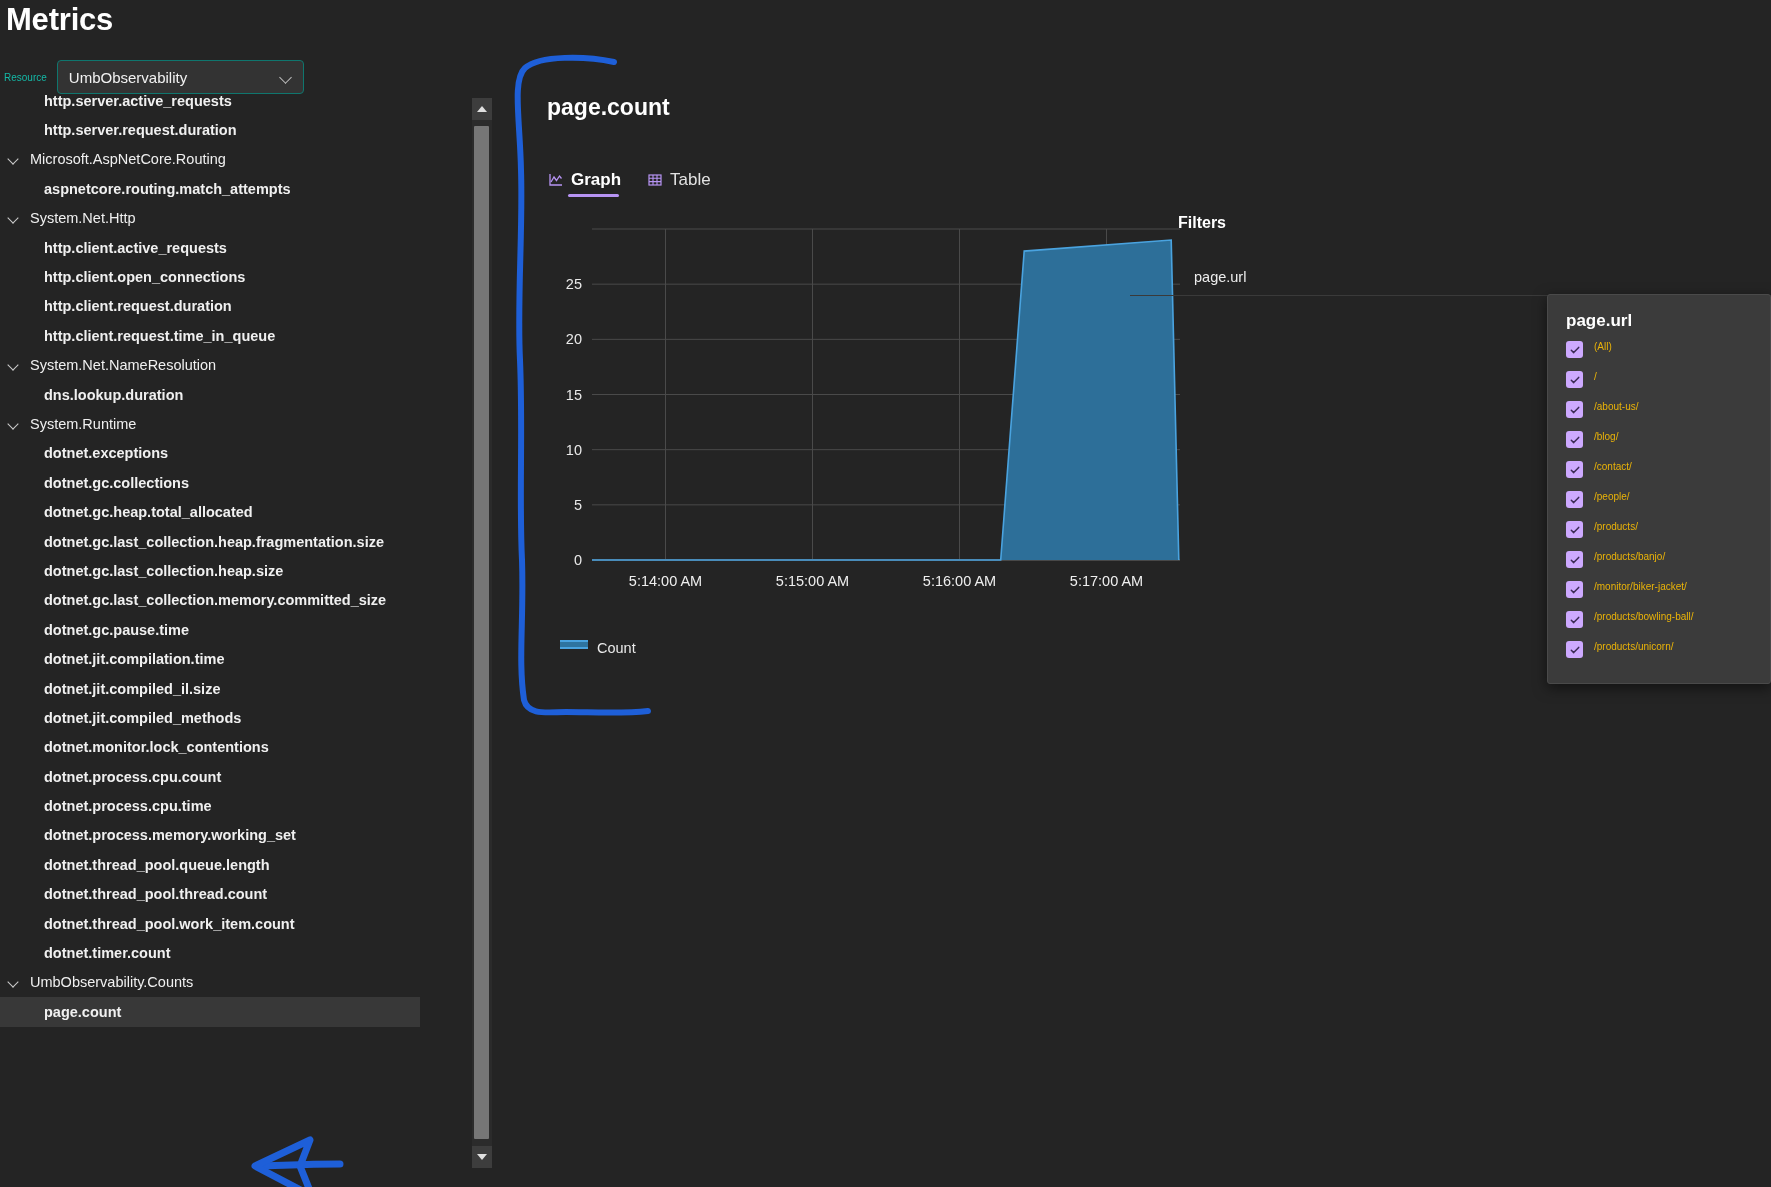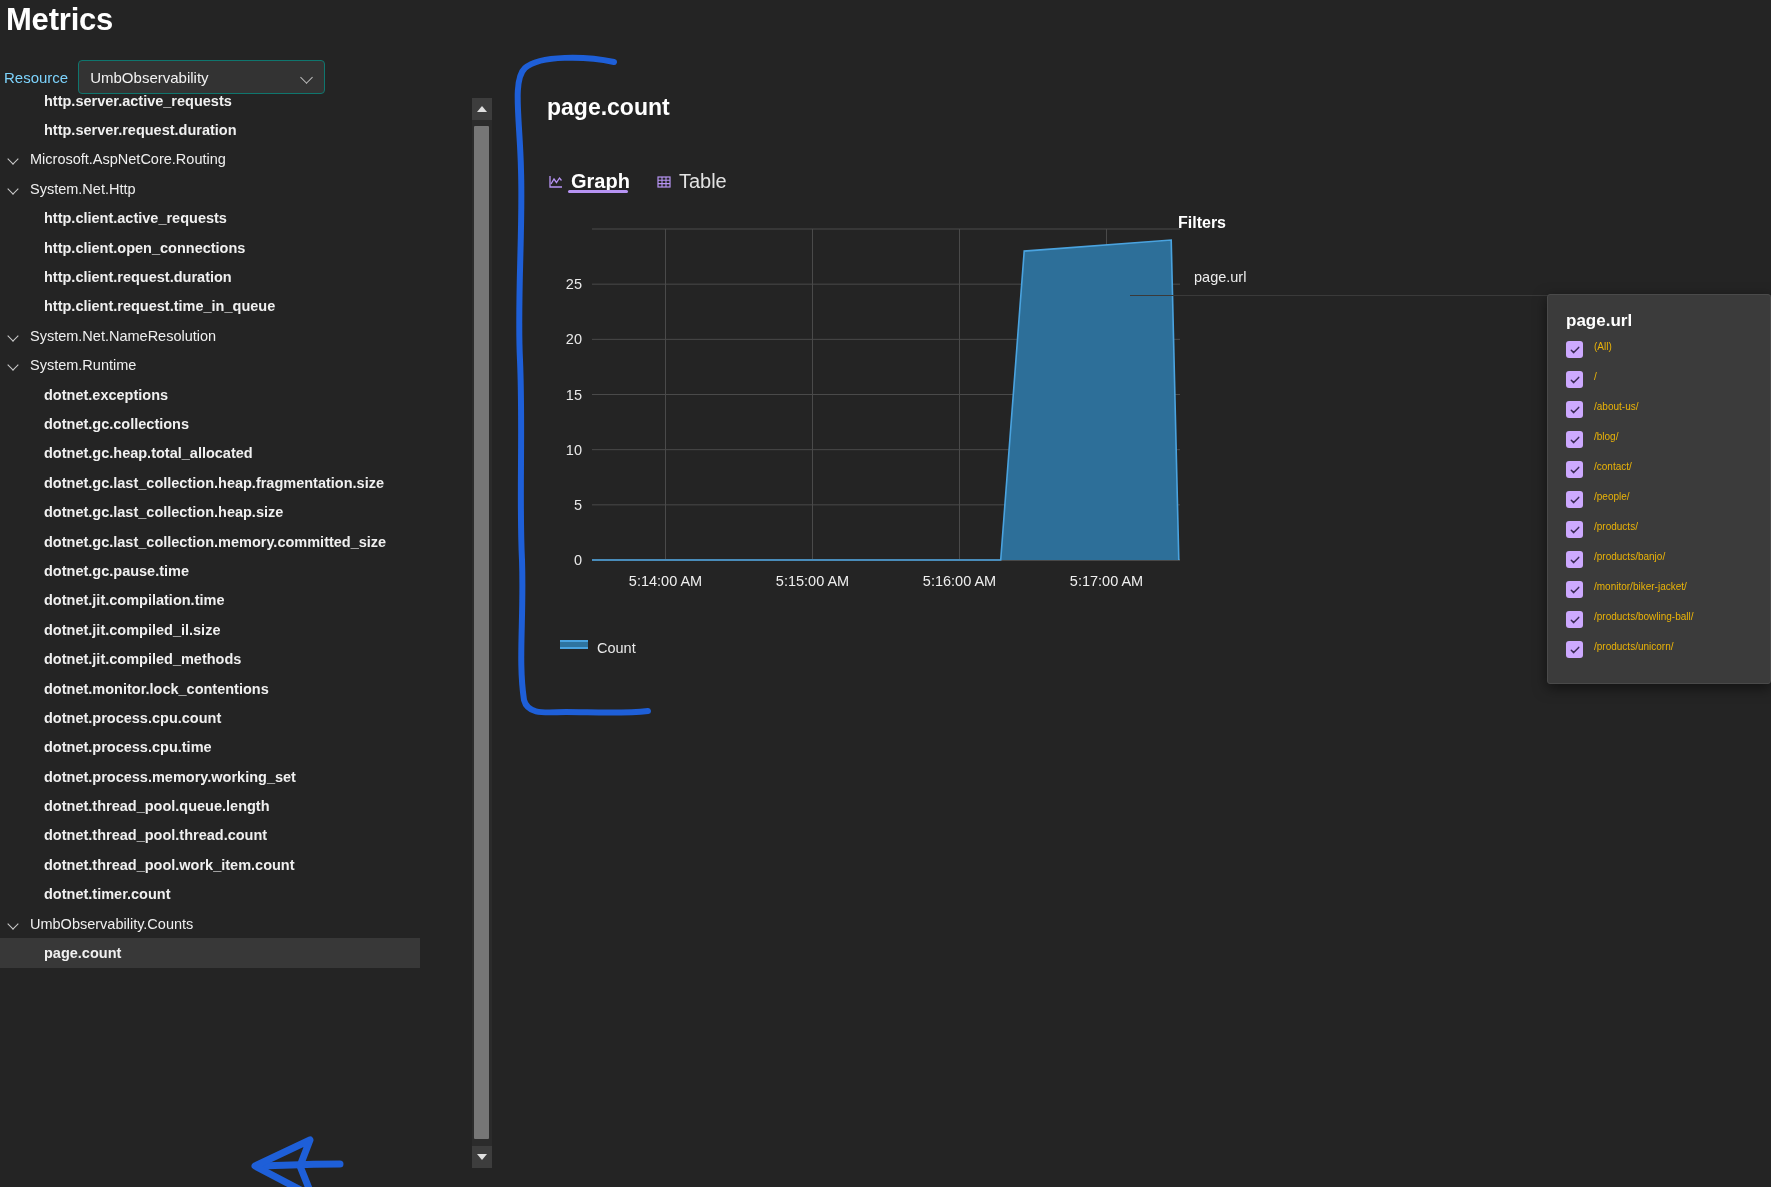--- a/index.html
+++ b/index.html
@@ -15,21 +15,21 @@
   
   .page-title {
     position: absolute; left: 6px; top: 2px;
     font-size: 31px; font-weight: 700; color: #ffffff;
     letter-spacing: -0.2px;
   }
   .resource-row {
     position: absolute; left: 4px; top: 60px;
     display: flex; align-items: center; gap: 10px;
   }
-  .resource-label { font-size: 15px; color: #7dd3fc; }
+  .resource-label { font-size: 10px; color: #14b8a6; }
   .resource-select {
     width: 247px; height: 34px;
     background: #333333; border: 1px solid #0f766e; border-radius: 4px;
     display: flex; align-items: center; justify-content: space-between;
     padding: 0 10px 0 11px; color: #f2f2f2; font-size: 15px;
     cursor: pointer;
   }
   .chev { width: 13px; height: 13px; position: relative; opacity: .85; }
   .chev::before {
     content: ""; position: absolute; left: 1px; top: 2px;
@@ -94,21 +94,21 @@
   .chart-title {
     position: absolute; left: 47px; top: 94px;
     font-size: 23px; font-weight: 700; color: #ffffff;
   }
   .tabs {
     position: absolute; left: 48px; top: 170px;
     display: flex; gap: 26px; align-items: flex-end;
   }
   .tab {
     display: flex; align-items: center; gap: 7px;
-    font-size: 20px; color: #e2e2e2; 
+    font-size: 17px; color: #e2e2e2; padding-bottom: 7px;
     cursor: pointer; position: relative;
   }
   .tab.active { font-weight: 700; color: #ffffff; }
   .tab.active::after {
     content: ""; position: absolute; left: 20px; right: 2px; bottom: 0;
     height: 3px; background: #b794f4; border-radius: 2px;
   }
   .tab svg { display: block; }
 
   
@@ -185,39 +185,45 @@
       <div class="tree-row leaf">
         <span>http.server.active_requests</span>
       </div>
       <div class="tree-row leaf">
         <span>http.server.request.duration</span>
       </div>
       <div class="tree-row group">
         <span class="tw"></span>
         <span>Microsoft.AspNetCore.Routing</span>
       </div>
+      <div class="tree-row leaf">
+        <span>aspnetcore.routing.match_attempts</span>
+      </div>
       <div class="tree-row group">
         <span class="tw"></span>
         <span>System.Net.Http</span>
       </div>
       <div class="tree-row leaf">
         <span>http.client.active_requests</span>
       </div>
       <div class="tree-row leaf">
         <span>http.client.open_connections</span>
       </div>
       <div class="tree-row leaf">
         <span>http.client.request.duration</span>
       </div>
       <div class="tree-row leaf">
         <span>http.client.request.time_in_queue</span>
       </div>
       <div class="tree-row group">
         <span class="tw"></span>
         <span>System.Net.NameResolution</span>
+      </div>
+      <div class="tree-row leaf">
+        <span>dns.lookup.duration</span>
       </div>
       <div class="tree-row group">
         <span class="tw"></span>
         <span>System.Runtime</span>
       </div>
       <div class="tree-row leaf">
         <span>dotnet.exceptions</span>
       </div>
       <div class="tree-row leaf">
         <span>dotnet.gc.collections</span>

